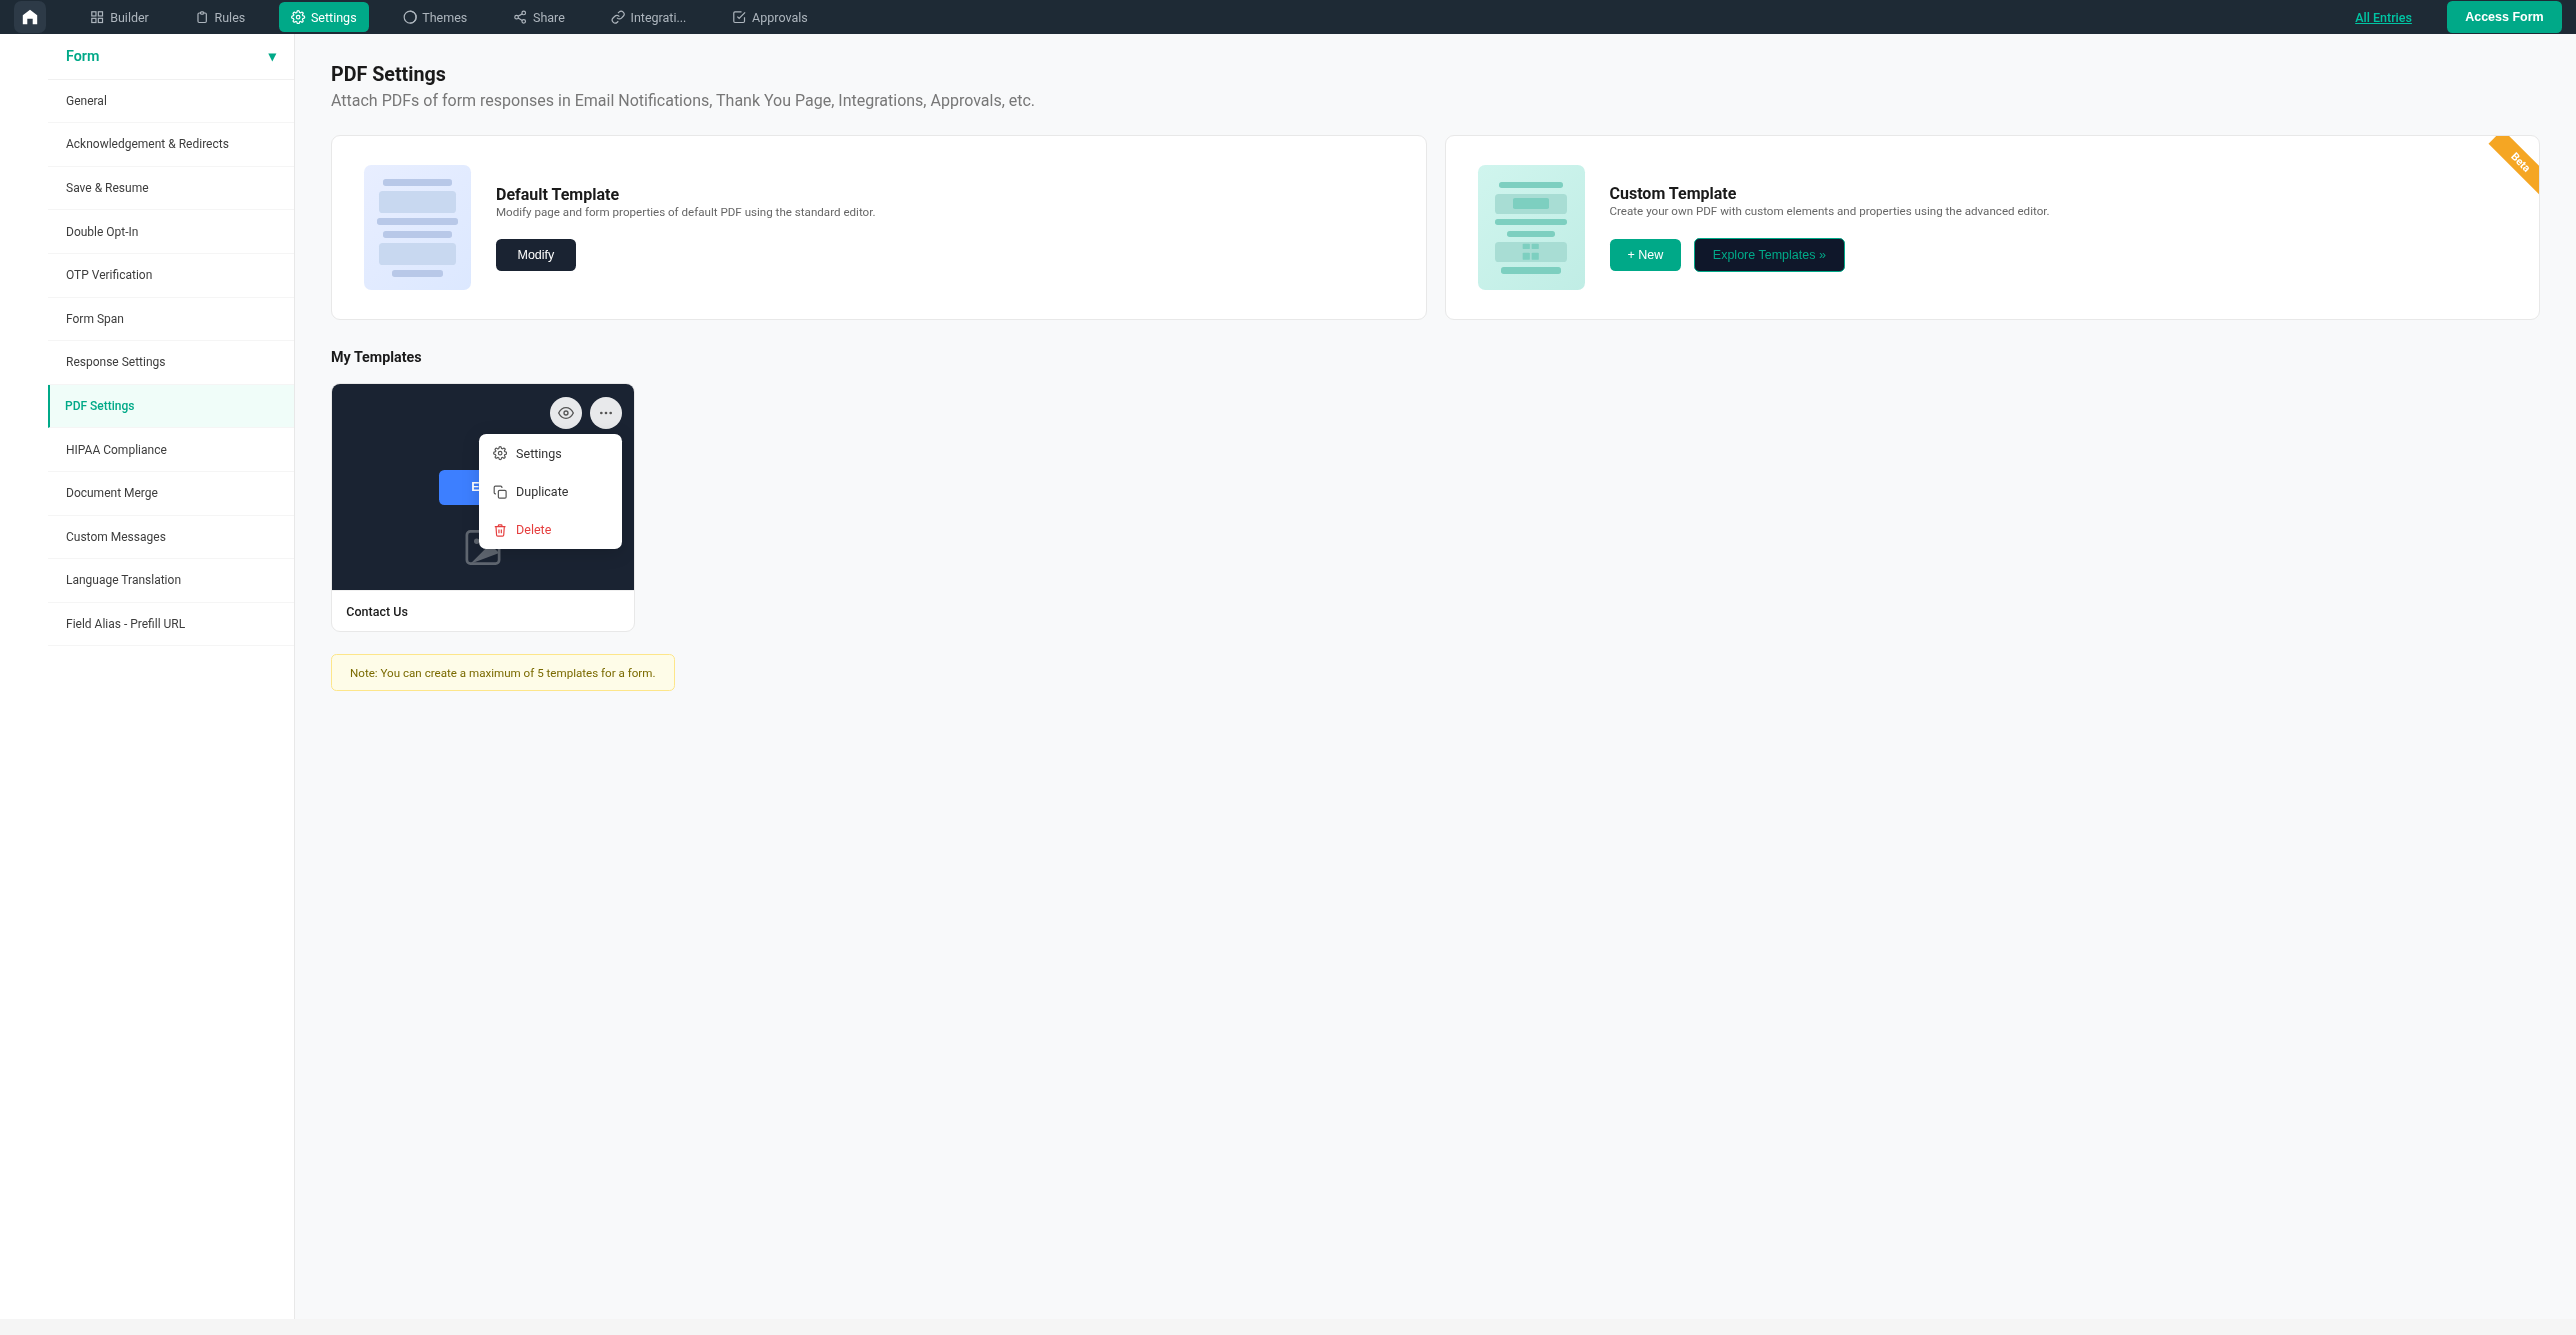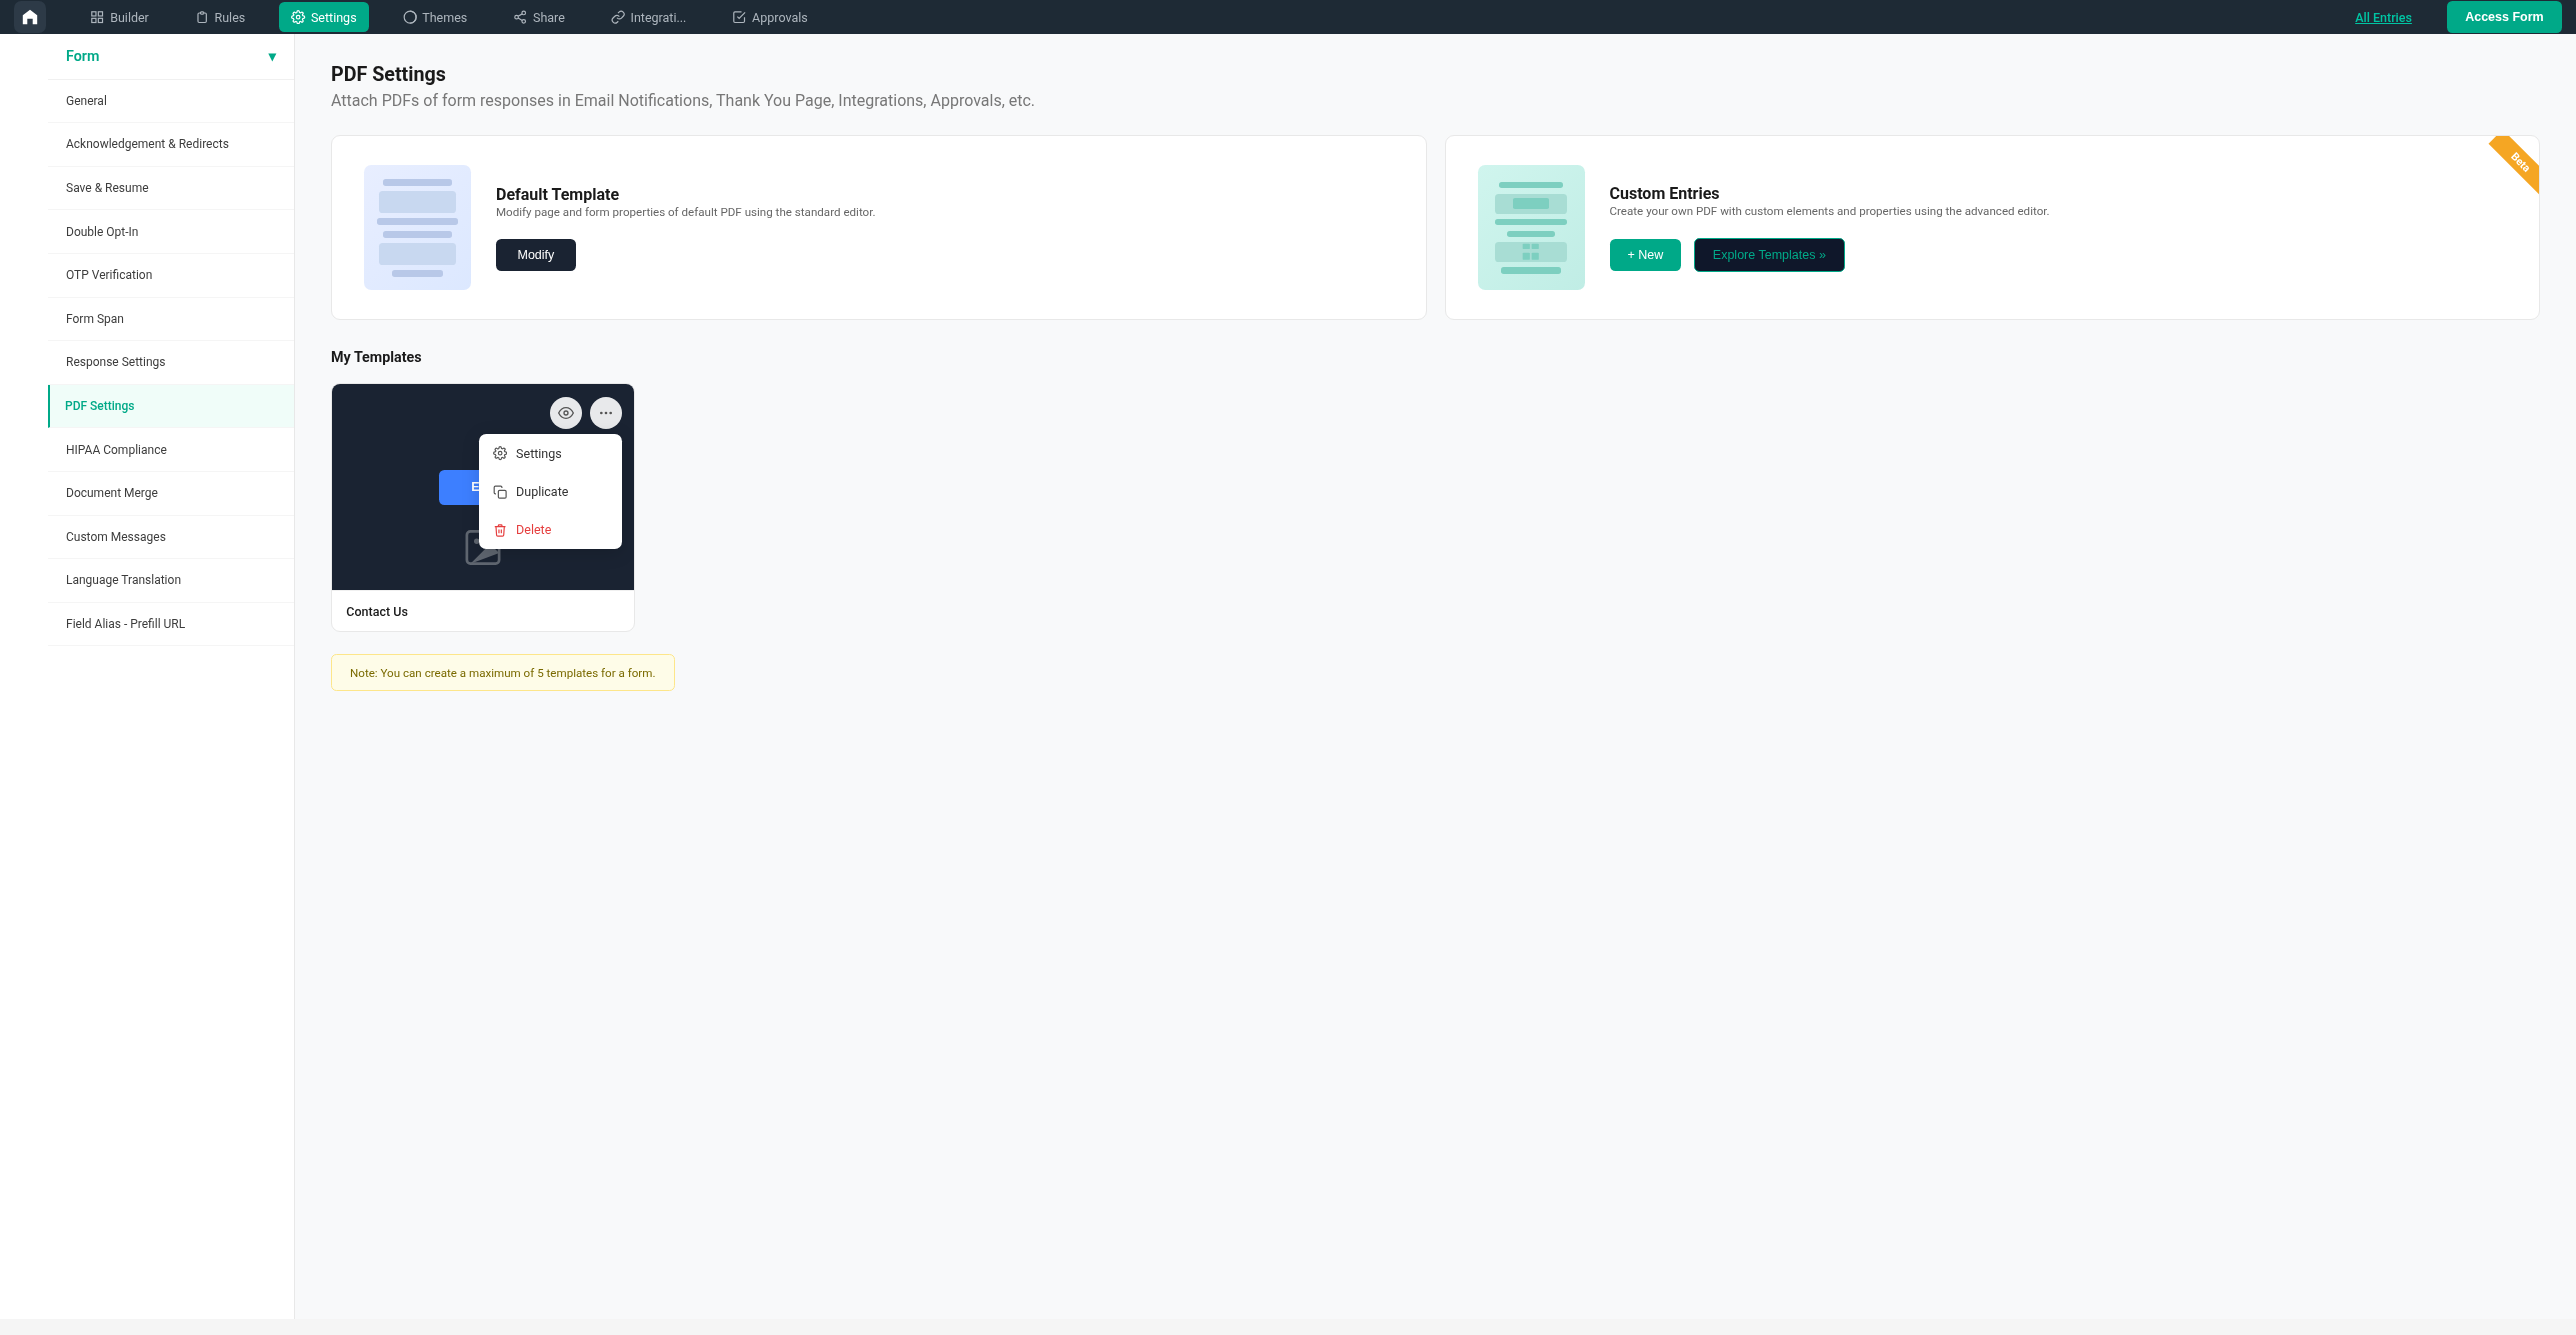--- a/index.html
+++ b/index.html
@@ -343,21 +343,21 @@
             <svg width="21.5" height="21.5" viewBox="0 0 24 24" fill="#7dcfc0">
                 <rect x="3" y="3" width="8" height="6" rx="1"></rect>
                 <rect x="13" y="3" width="8" height="6" rx="1"></rect>
                 <rect x="3" y="13" width="8" height="8" rx="1"></rect>
                 <rect x="13" y="13" width="8" height="8" rx="1"></rect>
               </svg>
           </div>
           <div class="custom-thumb-line medium" style="width:70%"></div>
         </div>
         <div class="custom-info">
-          <div class="template-name">Custom Entries</div>
+          <div class="template-name">Custom Template</div>
           <div class="template-desc">Create your own PDF with custom elements and properties using the advanced editor.</div>
           <div>
             <button class="btn-new">+ New</button>
             <button class="btn-explore">Explore Templates »</button>
           </div>
         </div>
       </div>
 
     </div>
 

